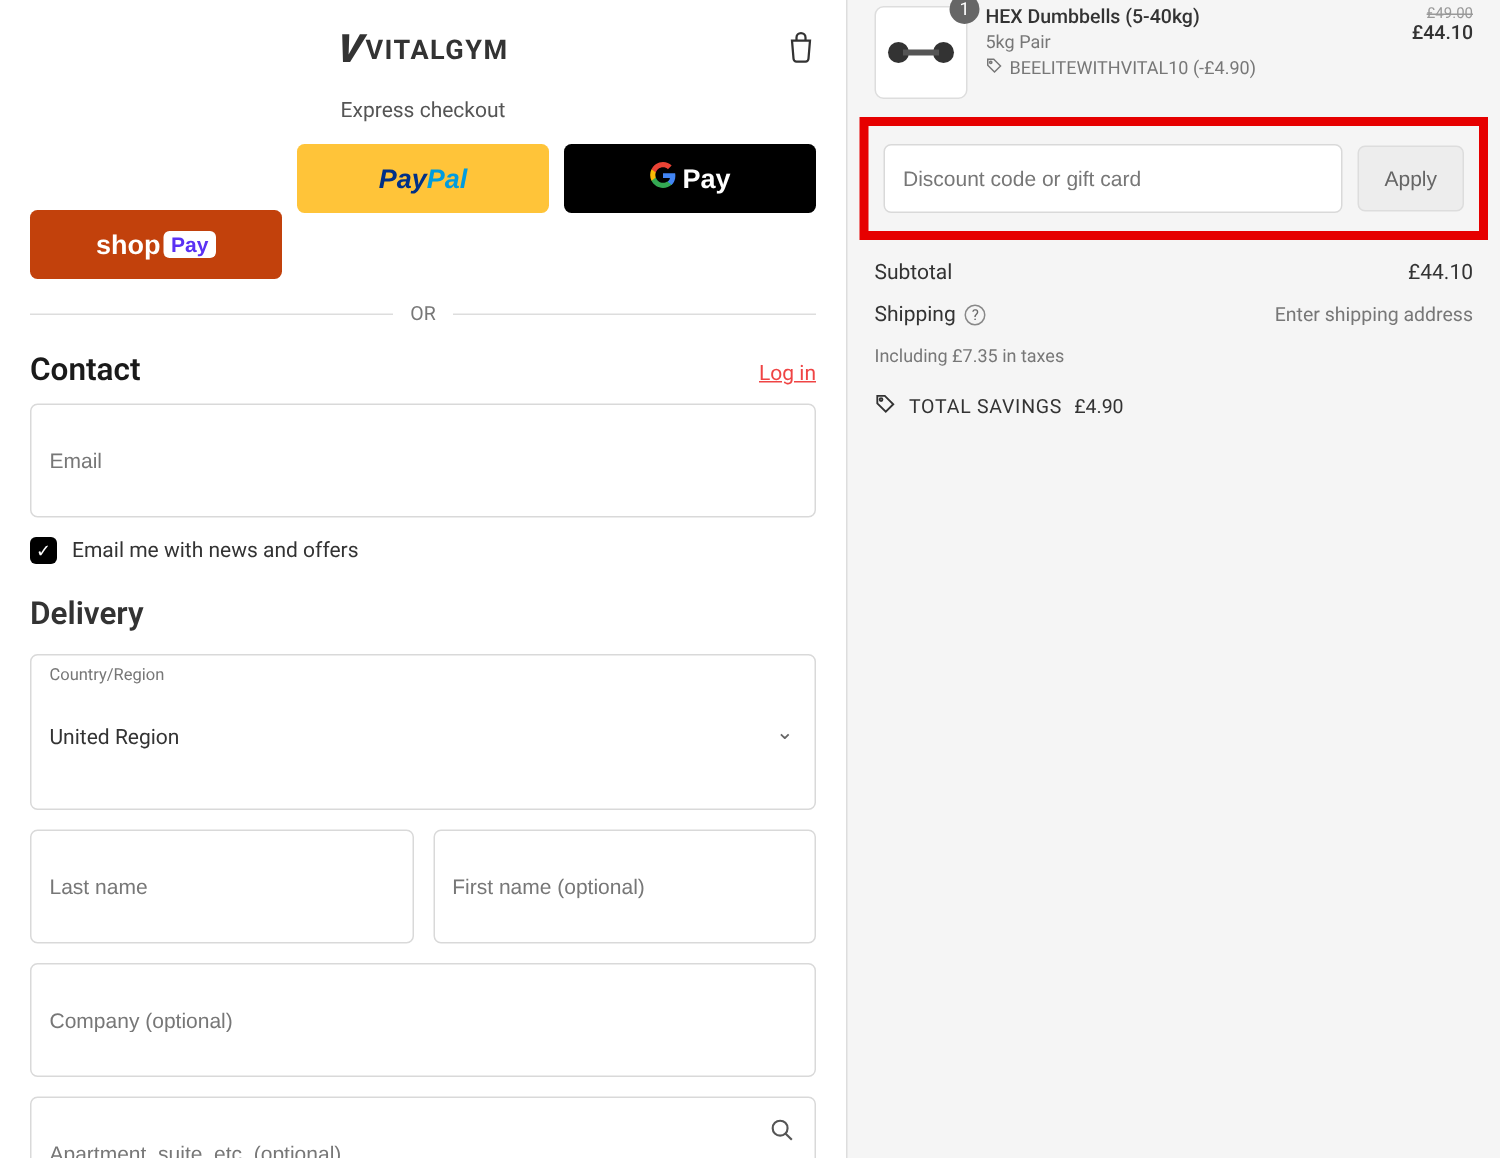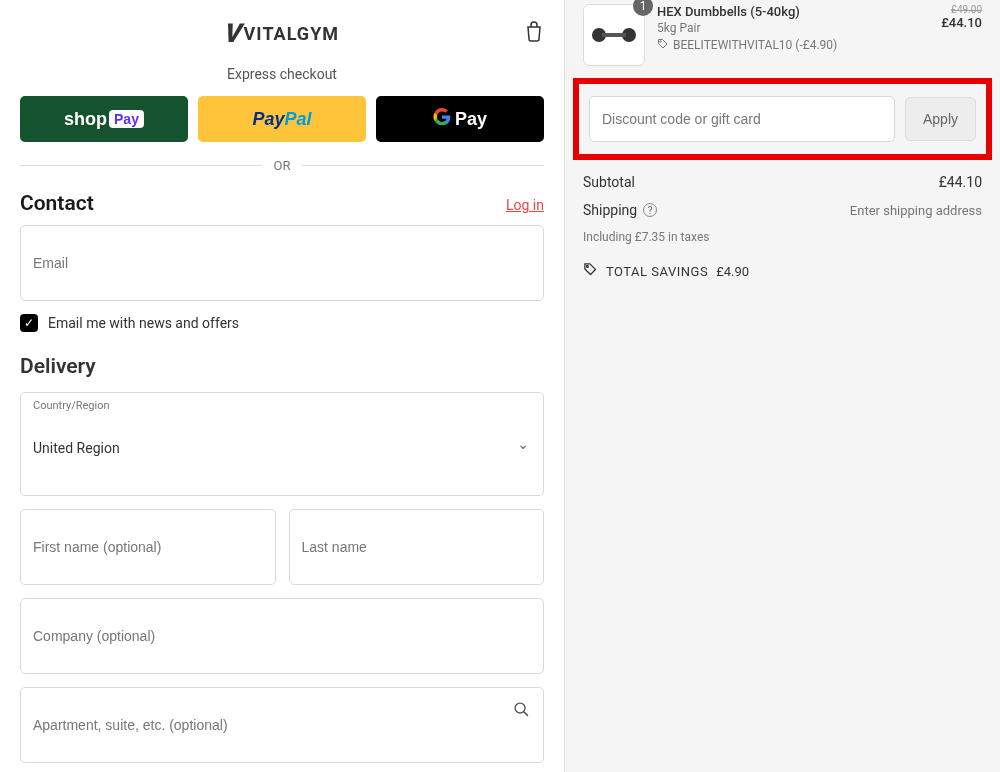--- a/index.html
+++ b/index.html
@@ -8,21 +8,21 @@
 .left { width: 564px; padding: 10px 20px 20px 20px; overflow-y: auto; }
 .right { flex: 1; background: #f5f5f5; border-left: 1px solid #ddd; padding: 0; position: relative; }
 .logo-row { display: flex; align-items: center; justify-content: center; position: relative; margin: 8px 0 18px; }
 .logo { display: flex; align-items: center; gap: 4px; }
 .logo-mark { font-weight: 900; font-size: 26px; font-style: italic; letter-spacing: -2px; transform: skewX(-8deg); }
 .logo-text { font-weight: 700; font-size: 18px; letter-spacing: 1px; }
 .cart-icon { position: absolute; right: 0; top: 2px; }
 .express-title { text-align: center; font-size: 14px; color: #555; margin-bottom: 14px; }
 .express-buttons { display: flex; gap: 10px; margin-bottom: 16px; }
 .express-btn { flex: 1; height: 46px; border-radius: 5px; border: none; display: flex; align-items: center; justify-content: center; cursor: pointer; font-weight: 700; font-size: 18px; }
-.shop-pay { background: #14532d; color: #fff; }
+.shop-pay { background: #c2410c; color: #fff; margin-top: 44px; }
 .shop-pay-badge { background: #fff; color: #5a31f4; border-radius: 4px; padding: 1px 5px; font-size: 14px; margin-left: 2px; }
 .paypal { background: #ffc439; color: #003087; }
 .paypal .pal { color: #009cde; }
 .gpay { background: #000; color: #fff; }
 .gpay .g-icon { margin-right: 4px; }
 .or-divider { display: flex; align-items: center; margin: 4px 0 18px; color: #777; font-size: 13px; }
 .or-divider::before, .or-divider::after { content: ""; flex: 1; height: 1px; background: #ddd; }
 .or-divider span { padding: 0 12px; }
 .section-row { display: flex; justify-content: space-between; align-items: baseline; margin-bottom: 10px; }
 .section-title { font-size: 21px; font-weight: 600; color: #1a1a1a; }
@@ -122,22 +122,22 @@
       <span>Email me with news and offers</span>
     </div>
 
     <div class="delivery-title">Delivery</div>
     <div class="field field-select">
       <div class="float-label">Country/Region</div>
       <div class="value">United Region</div>
       <span class="chevron">⌄</span>
     </div>
     <div class="field-row">
+      <input class="field" placeholder="Last name" style="">
       <input class="field" placeholder="First name (optional)" style="">
-      <input class="field" placeholder="Last name" style="">
     </div>
     <input class="field" placeholder="Company (optional)" style="">
     <div class="address-field">
       <span class="search-ic">
         <svg width="17" height="17" viewBox="0 0 24 24" fill="none" stroke="#555" stroke-width="2">
             <circle cx="10" cy="10" r="7"></circle>
             <line x1="21" y1="21" x2="15" y2="15"></line>
           </svg>
       </span>
     </div>

